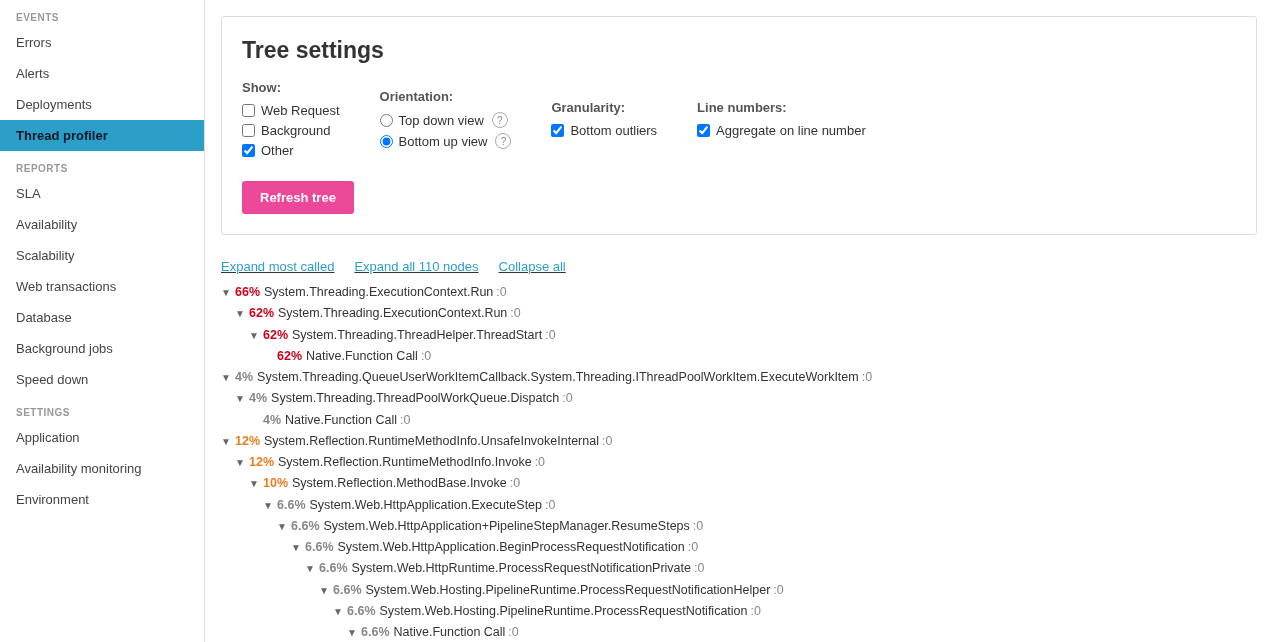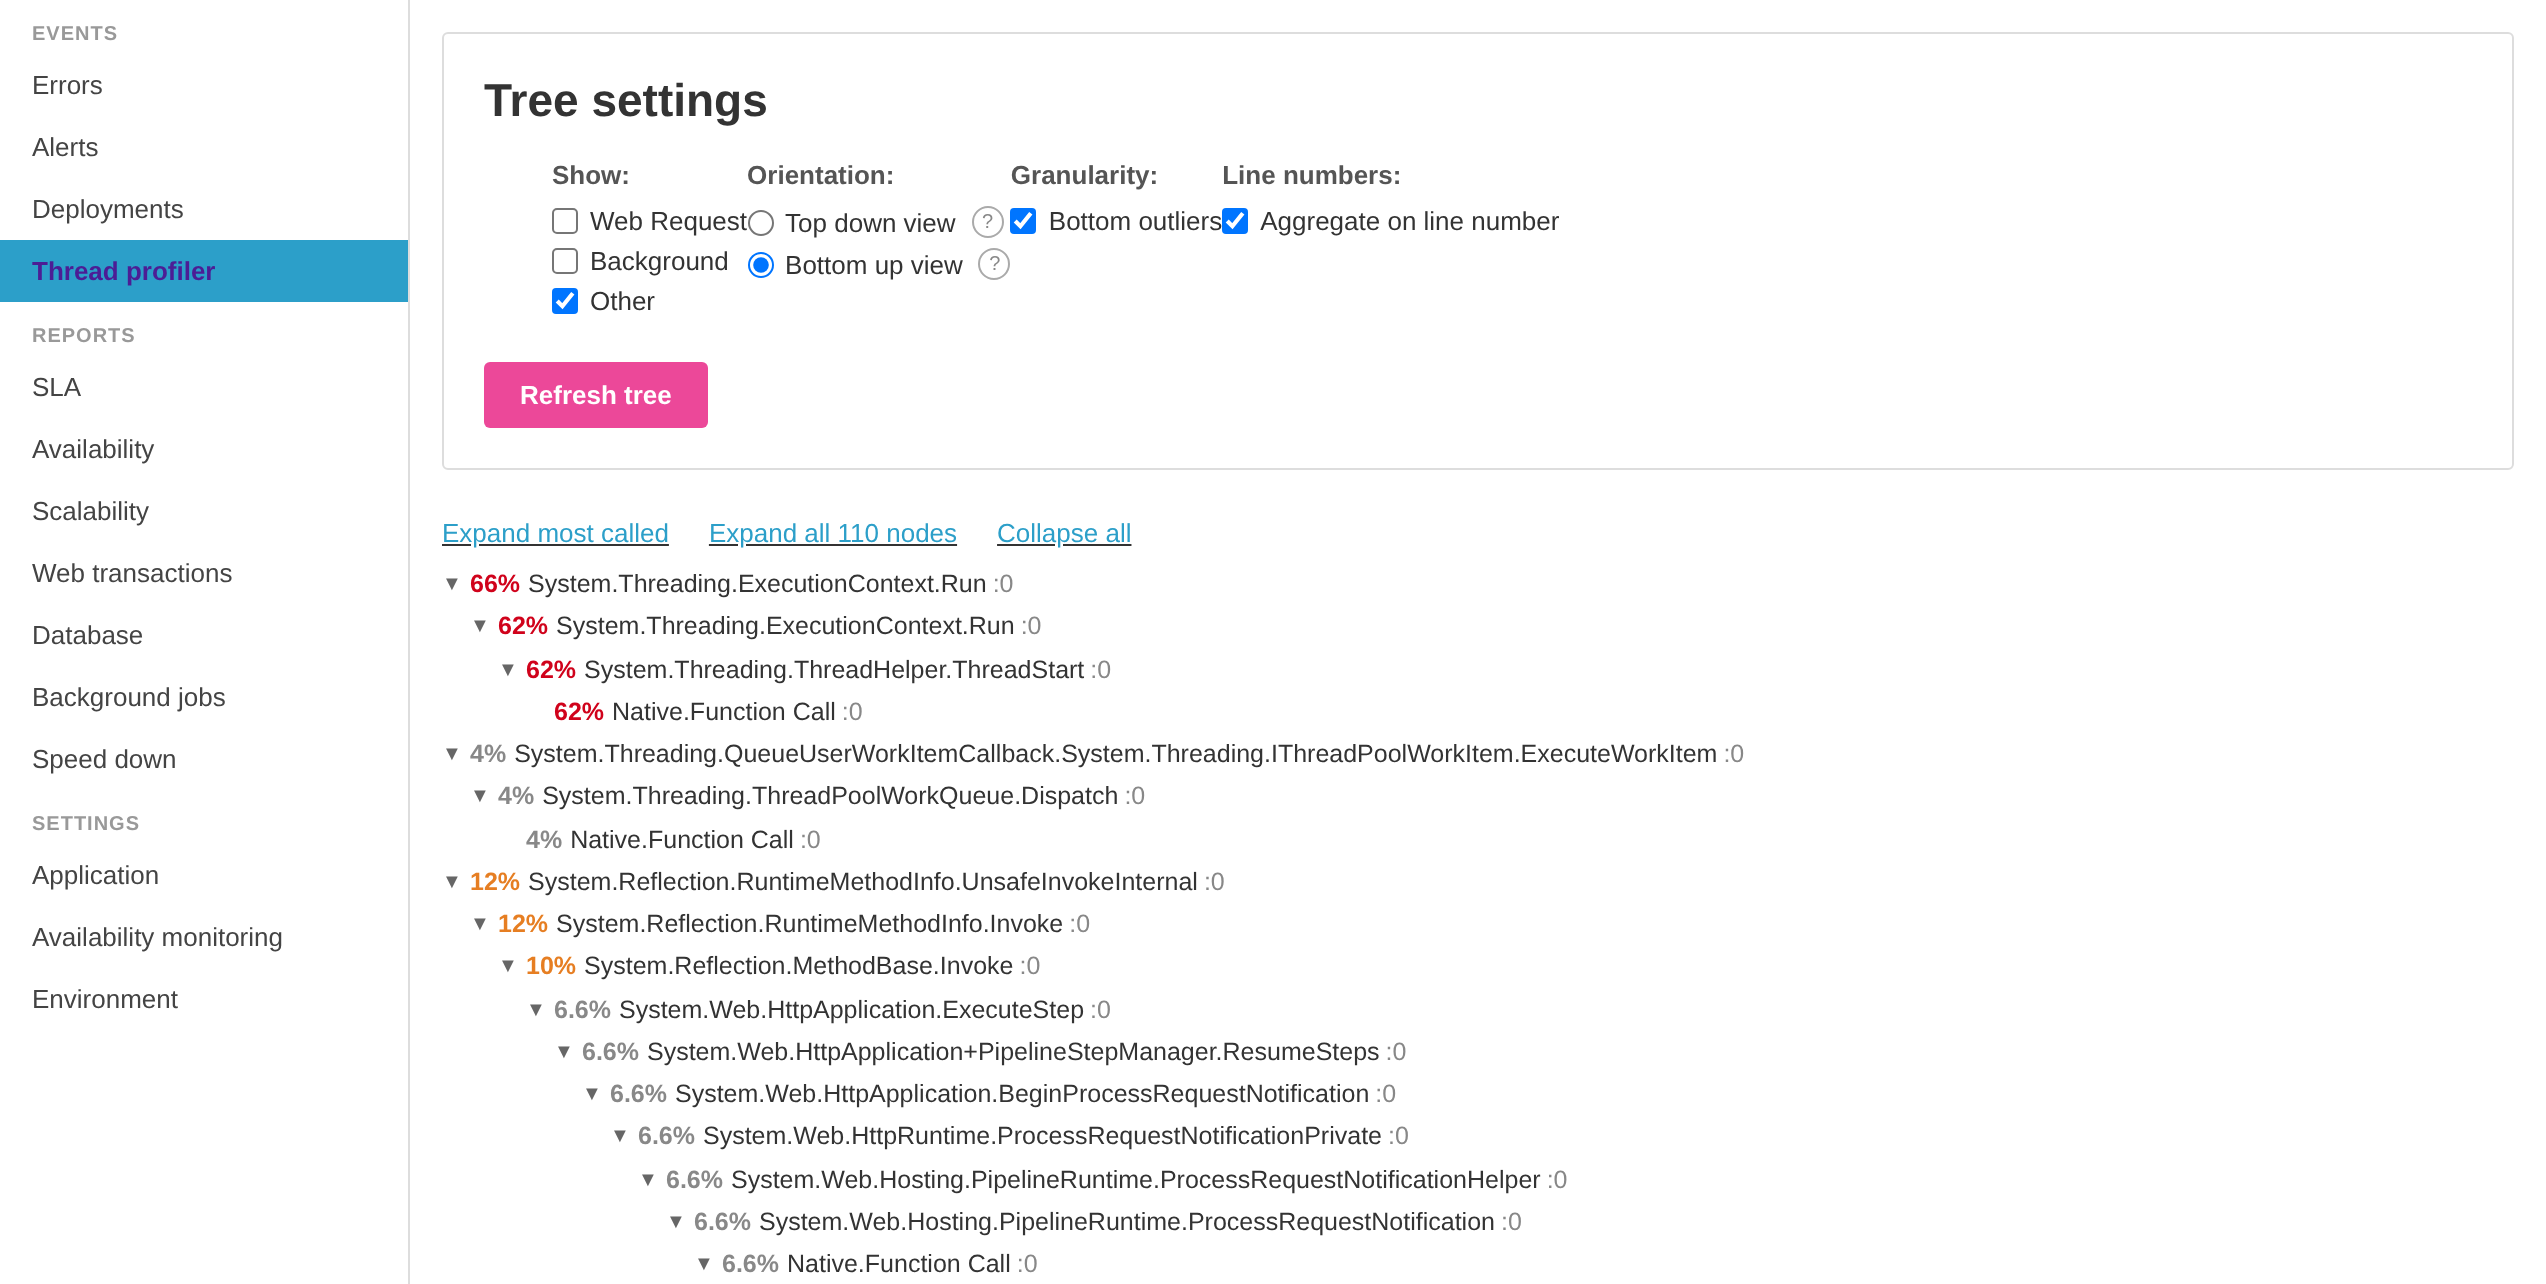--- a/index.html
+++ b/index.html
@@ -24,21 +24,21 @@
     .sidebar-item {
       display: block;
       padding: 8px 16px;
       color: #444;
       cursor: pointer;
       text-decoration: none;
       font-size: 13px;
     }
     .sidebar-item.active {
       background: #2c9fc9;
-      color: #4c1d95;
+      color: #0f172a;
       font-weight: bold;
     }
 
     
     .main {
       flex: 1;
       overflow-y: auto;
       background: #fff;
       padding: 0;
     }
@@ -52,23 +52,23 @@
       border-radius: 3px;
     }
     .tree-settings-title {
       font-size: 23px;
       font-weight: bold;
       margin-bottom: 16px;
       color: #333;
     }
     .settings-row {
       display: flex;
-      align-items: flex-start;
+      align-items: center;
+      gap: 40px;
       flex-wrap: wrap;
-      margin-left: 34px;
     }
     .settings-group label {
       font-size: 13px;
       font-weight: bold;
       display: block;
       margin-bottom: 8px;
       color: #555;
     }
     .settings-group .option {
       display: flex;

